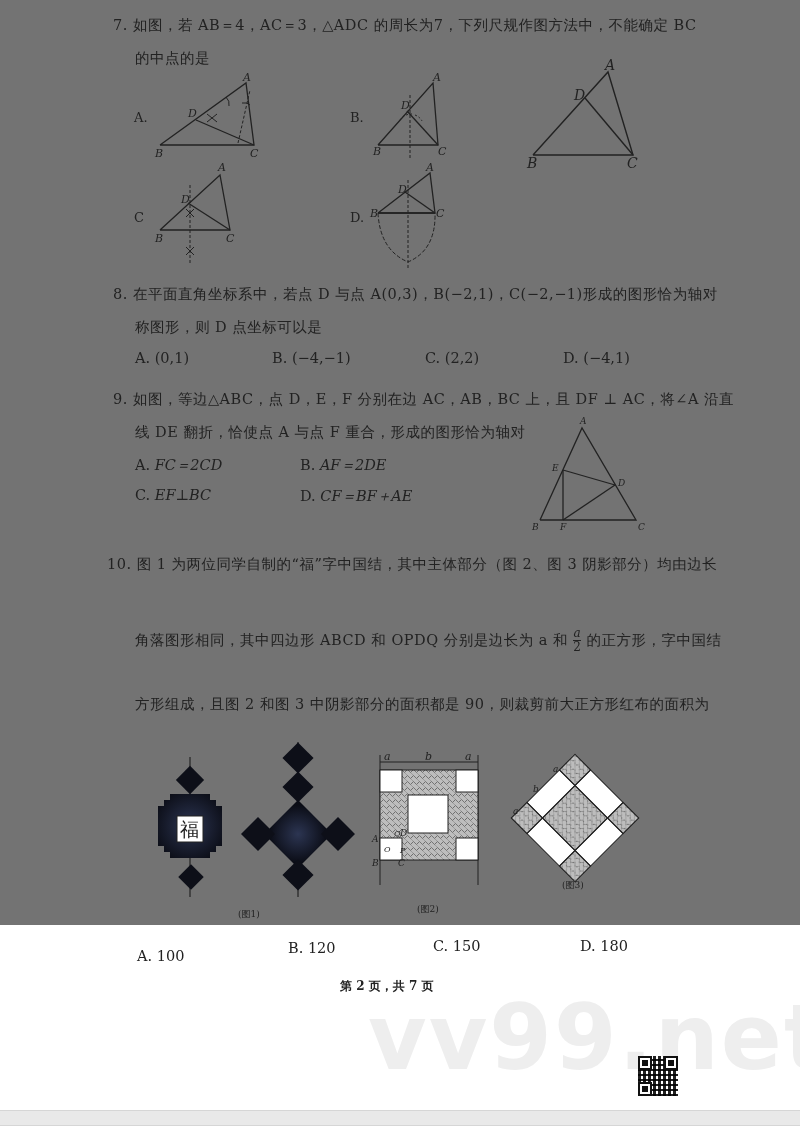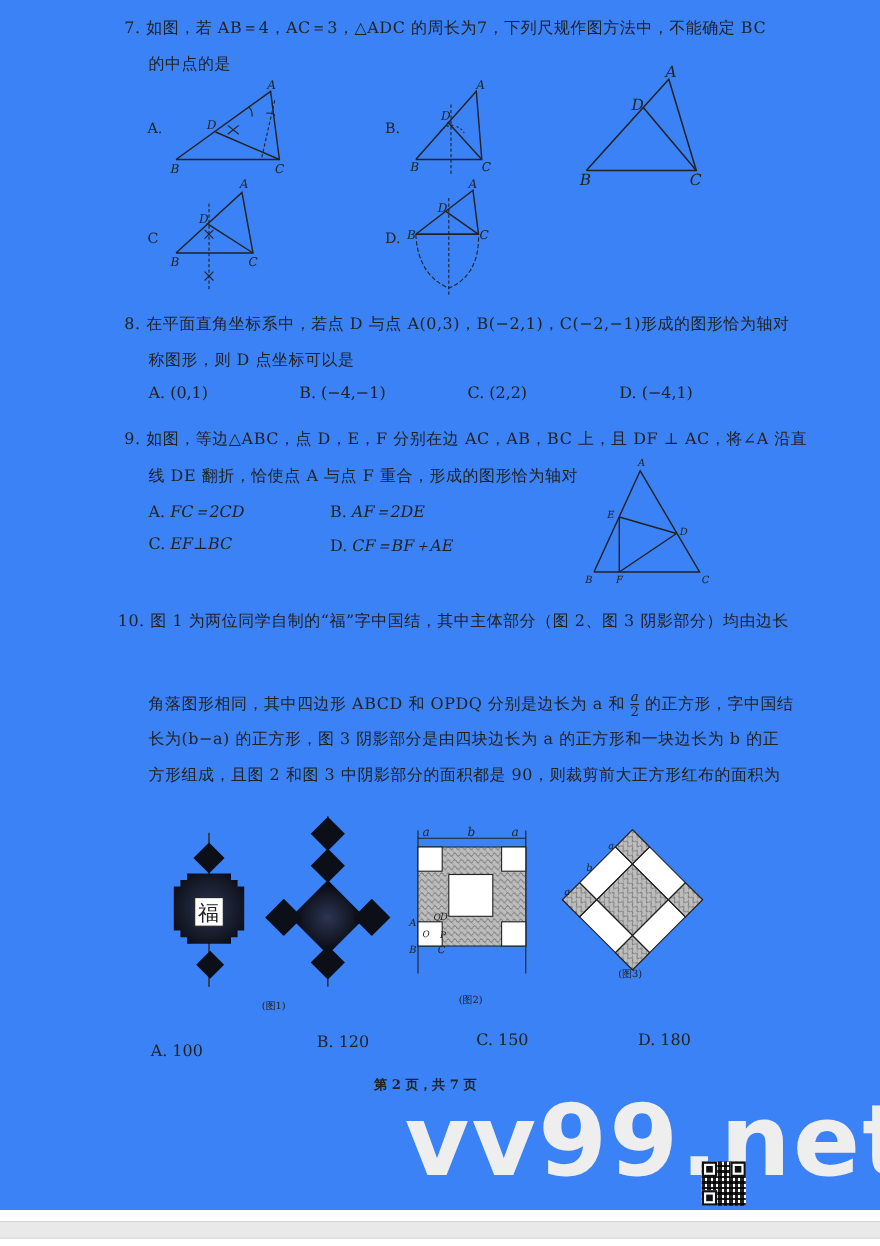--- a/index.html
+++ b/index.html
@@ -1,18 +1,18 @@
 <!DOCTYPE html>
 <html><head>
 <meta charset="utf-8">
 <style>
   html,body{margin:0;padding:0;}
   body{width:800px;height:1133px;background:#fff;position:relative;overflow:hidden;
        font-family:"DejaVu Serif","Liberation Serif",serif;color:#222;}
-  .page{position:absolute;left:0;top:0;width:800px;height:1100px;background:#3b82f6;
+  .page{position:absolute;left:0;top:0;width:800px;height:925px;background:#737373;
         border-right:1px solid #1d4ed8;}
   .abs{position:absolute;}
   .q{font-size:14.5px;letter-spacing:0.5px;white-space:nowrap;}
   .opt{font-size:14.5px;white-space:nowrap;}
   .lbl{font-size:13px;}
   svg{position:absolute;overflow:visible;}
   svg text{font-family:"DejaVu Serif",serif;font-style:italic;font-size:11px;fill:#222;}
   .cap{font-size:9px;font-weight:normal;}
   .footer{font-size:12px;font-weight:bold;}
   .wm{font-family:"DejaVu Sans",sans-serif;font-weight:bold;font-size:90px;color:#eeeeee;letter-spacing:2px;}
@@ -150,21 +150,20 @@
     <span>图 1 为两位同学自制的“福”字中国结，其中主体部分（图 2、图 3 阴影部分）均由边长</span>
   </div>
   <div class="abs q" style="left:135px;top:627px;">
     <span>角落图形相同，其中四边形 ABCD 和 OPDQ 分别是边长为 a 和</span>
     <span style="display:inline-block;vertical-align:middle;text-align:center;font-size:12px;line-height:13px;">
       <i style="display:block;border-bottom:1px solid #222;">a</i>
       <span style="display:block;">2</span>
     </span>
     <span>的正方形，字中国结</span>
   </div>
-  <div class="abs q" style="left:135px;top:662px;">长为(b−a) 的正方形，图 3 阴影部分是由四块边长为 a 的正方形和一块边长为 b 的正</div>
   <div class="abs q" style="left:135px;top:695px;">方形组成，且图 2 和图 3 中阴影部分的面积都是 90，则裁剪前大正方形红布的面积为</div>
 
   <svg style="left:150px;top:742px;" width="200" height="160">
     <defs>
       <radialGradient id="navy" cx="50%" cy="50%" r="60%">
         <stop offset="0" stop-color="#2c3552"></stop>
           <stop offset="1" stop-color="#0b0d16"></stop>
       </radialGradient>
     </defs>
 

